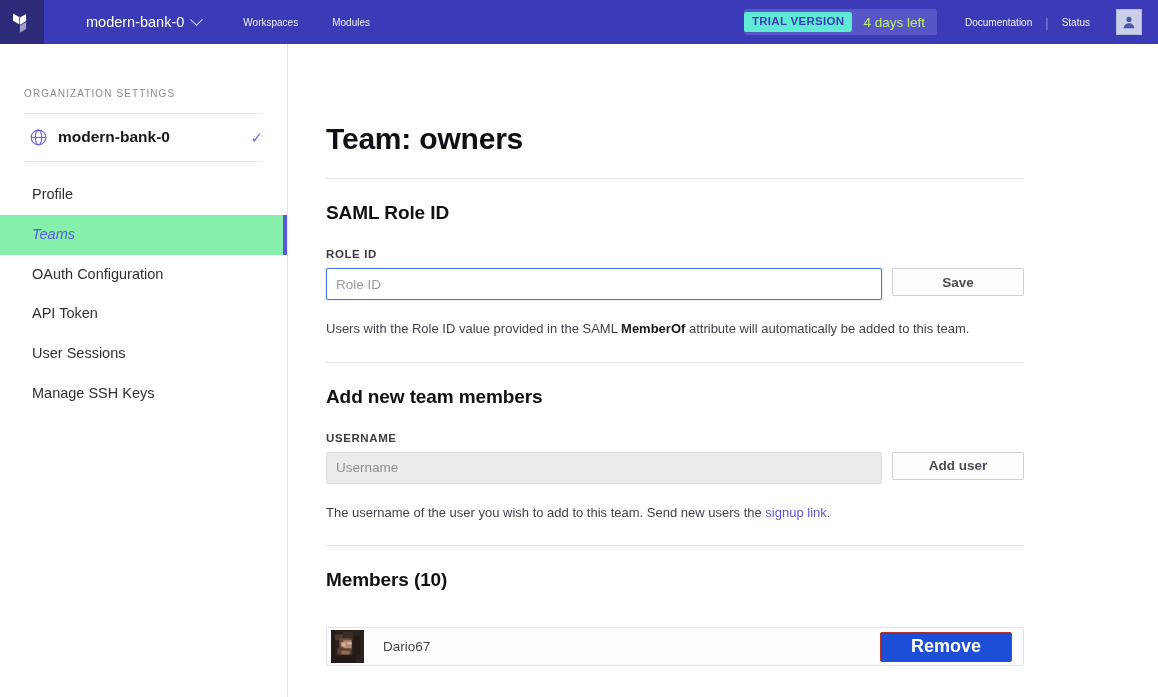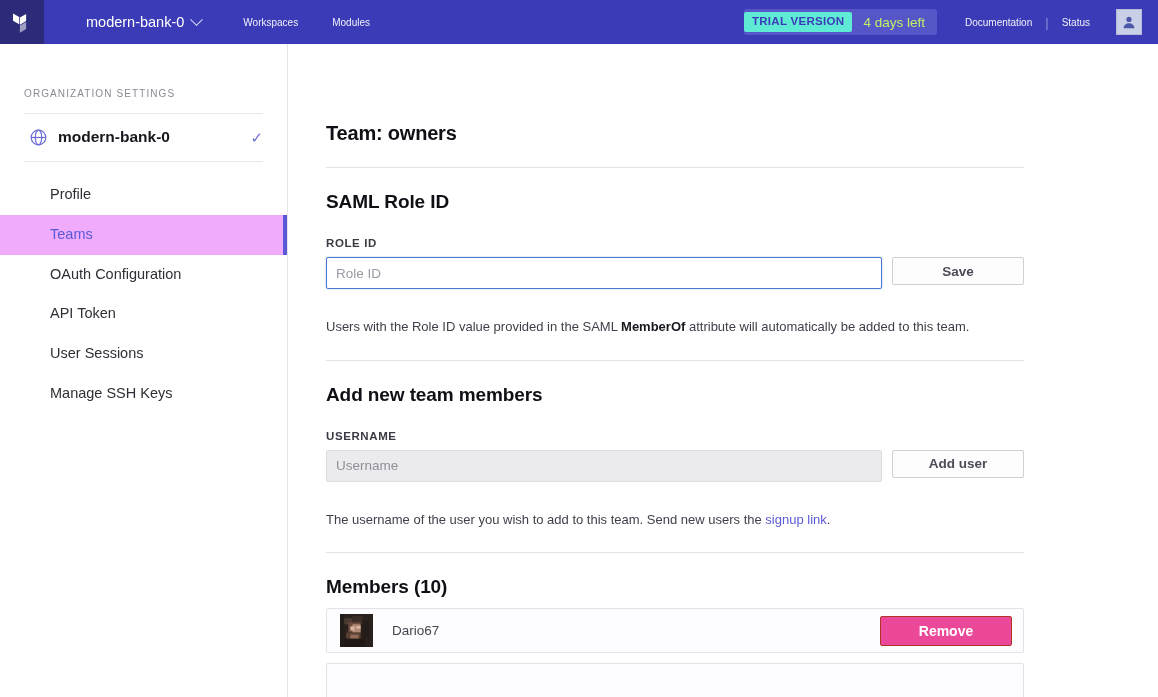--- a/index.html
+++ b/index.html
@@ -143,44 +143,45 @@
     font-size: 15.5px;
     font-weight: bold;
     color: #16161d;
     flex: 1;
   }
   .check { color: #6b6bd6; font-size: 15px; line-height: 1; }
 
   .nav-list { padding-top: 13px; }
   .nav-item {
     display: block;
-    padding: 9px 24px 9px 50px;
+    padding: 9px 24px 9px 32px;
     font-size: 14.5px;
     color: #2f2f37;
     cursor: pointer;
     border-right: 4px solid transparent;
     text-decoration: none;
     line-height: 1.5;
   }
   .nav-item.active {
-    background: #f0abfc;
+    background: #86efac;
     color: #5a5ad6;
     border-right: 4px solid #5a5ad6;
+    font-style: italic;
   }
 
   
   .main {
     flex: 1;
     padding: 78px 0 0 0;
     overflow: hidden;
   }
   .main-inner { width: 698px; margin-left: 38px; }
 
   h1.page-title {
-    font-size: 20px;
+    font-size: 30px;
     font-weight: bold;
     color: #0f0f16;
     letter-spacing: -0.2px;
   }
   .rule { height: 1px; background: #e4e4e8; margin: 22px 0 0 0; }
 
   h2.section-title {
     font-size: 19px;
     font-weight: bold;
     color: #0f0f16;
@@ -229,55 +230,55 @@
     font-weight: bold;
     color: #4c4c57;
     font-family: "Liberation Sans", sans-serif;
     cursor: pointer;
   }
 
   .help-text {
     font-size: 13px;
     color: #3f3f4a;
     line-height: 1.58;
-    margin-top: 28px;
+    margin-top: 19px;
   }
   .help-text b { font-weight: bold; color: #17171e; }
   .link { color: #5a5ad6; text-decoration: none; cursor: pointer; }
 
   .member-row {
     border: 1px solid #e2e2e8;
     border-radius: 2px;
-    height: 45px;
-    display: flex;
-    align-items: center;
-    padding: 0 11px 0 13px;
-    margin-top: 10px;
+    height: 39px;
+    display: flex;
+    align-items: center;
+    padding: 0 11px 0 4px;
+    margin-top: 36px;
     background: #fdfdff;
   }
   .member-avatar {
     width: 33px; height: 33px;
     flex: none;
     image-rendering: pixelated;
     border: 0;
   }
   .member-name {
     font-size: 13.5px;
     color: #44444e;
     margin-left: 19px;
     flex: 1;
   }
   .btn-remove {
     width: 132px;
     height: 30px;
-    background: #ec4899;
+    background: #1d4ed8;
     border: 1px solid #b03426;
     border-radius: 2px;
     color: #ffffff;
-    font-size: 14px;
+    font-size: 18px;
     font-weight: bold;
     font-family: "Liberation Sans", sans-serif;
     cursor: pointer;
   }
 
   .members-heading { margin-top: 34px; }
 </style>
 </head>
 <body>
 

